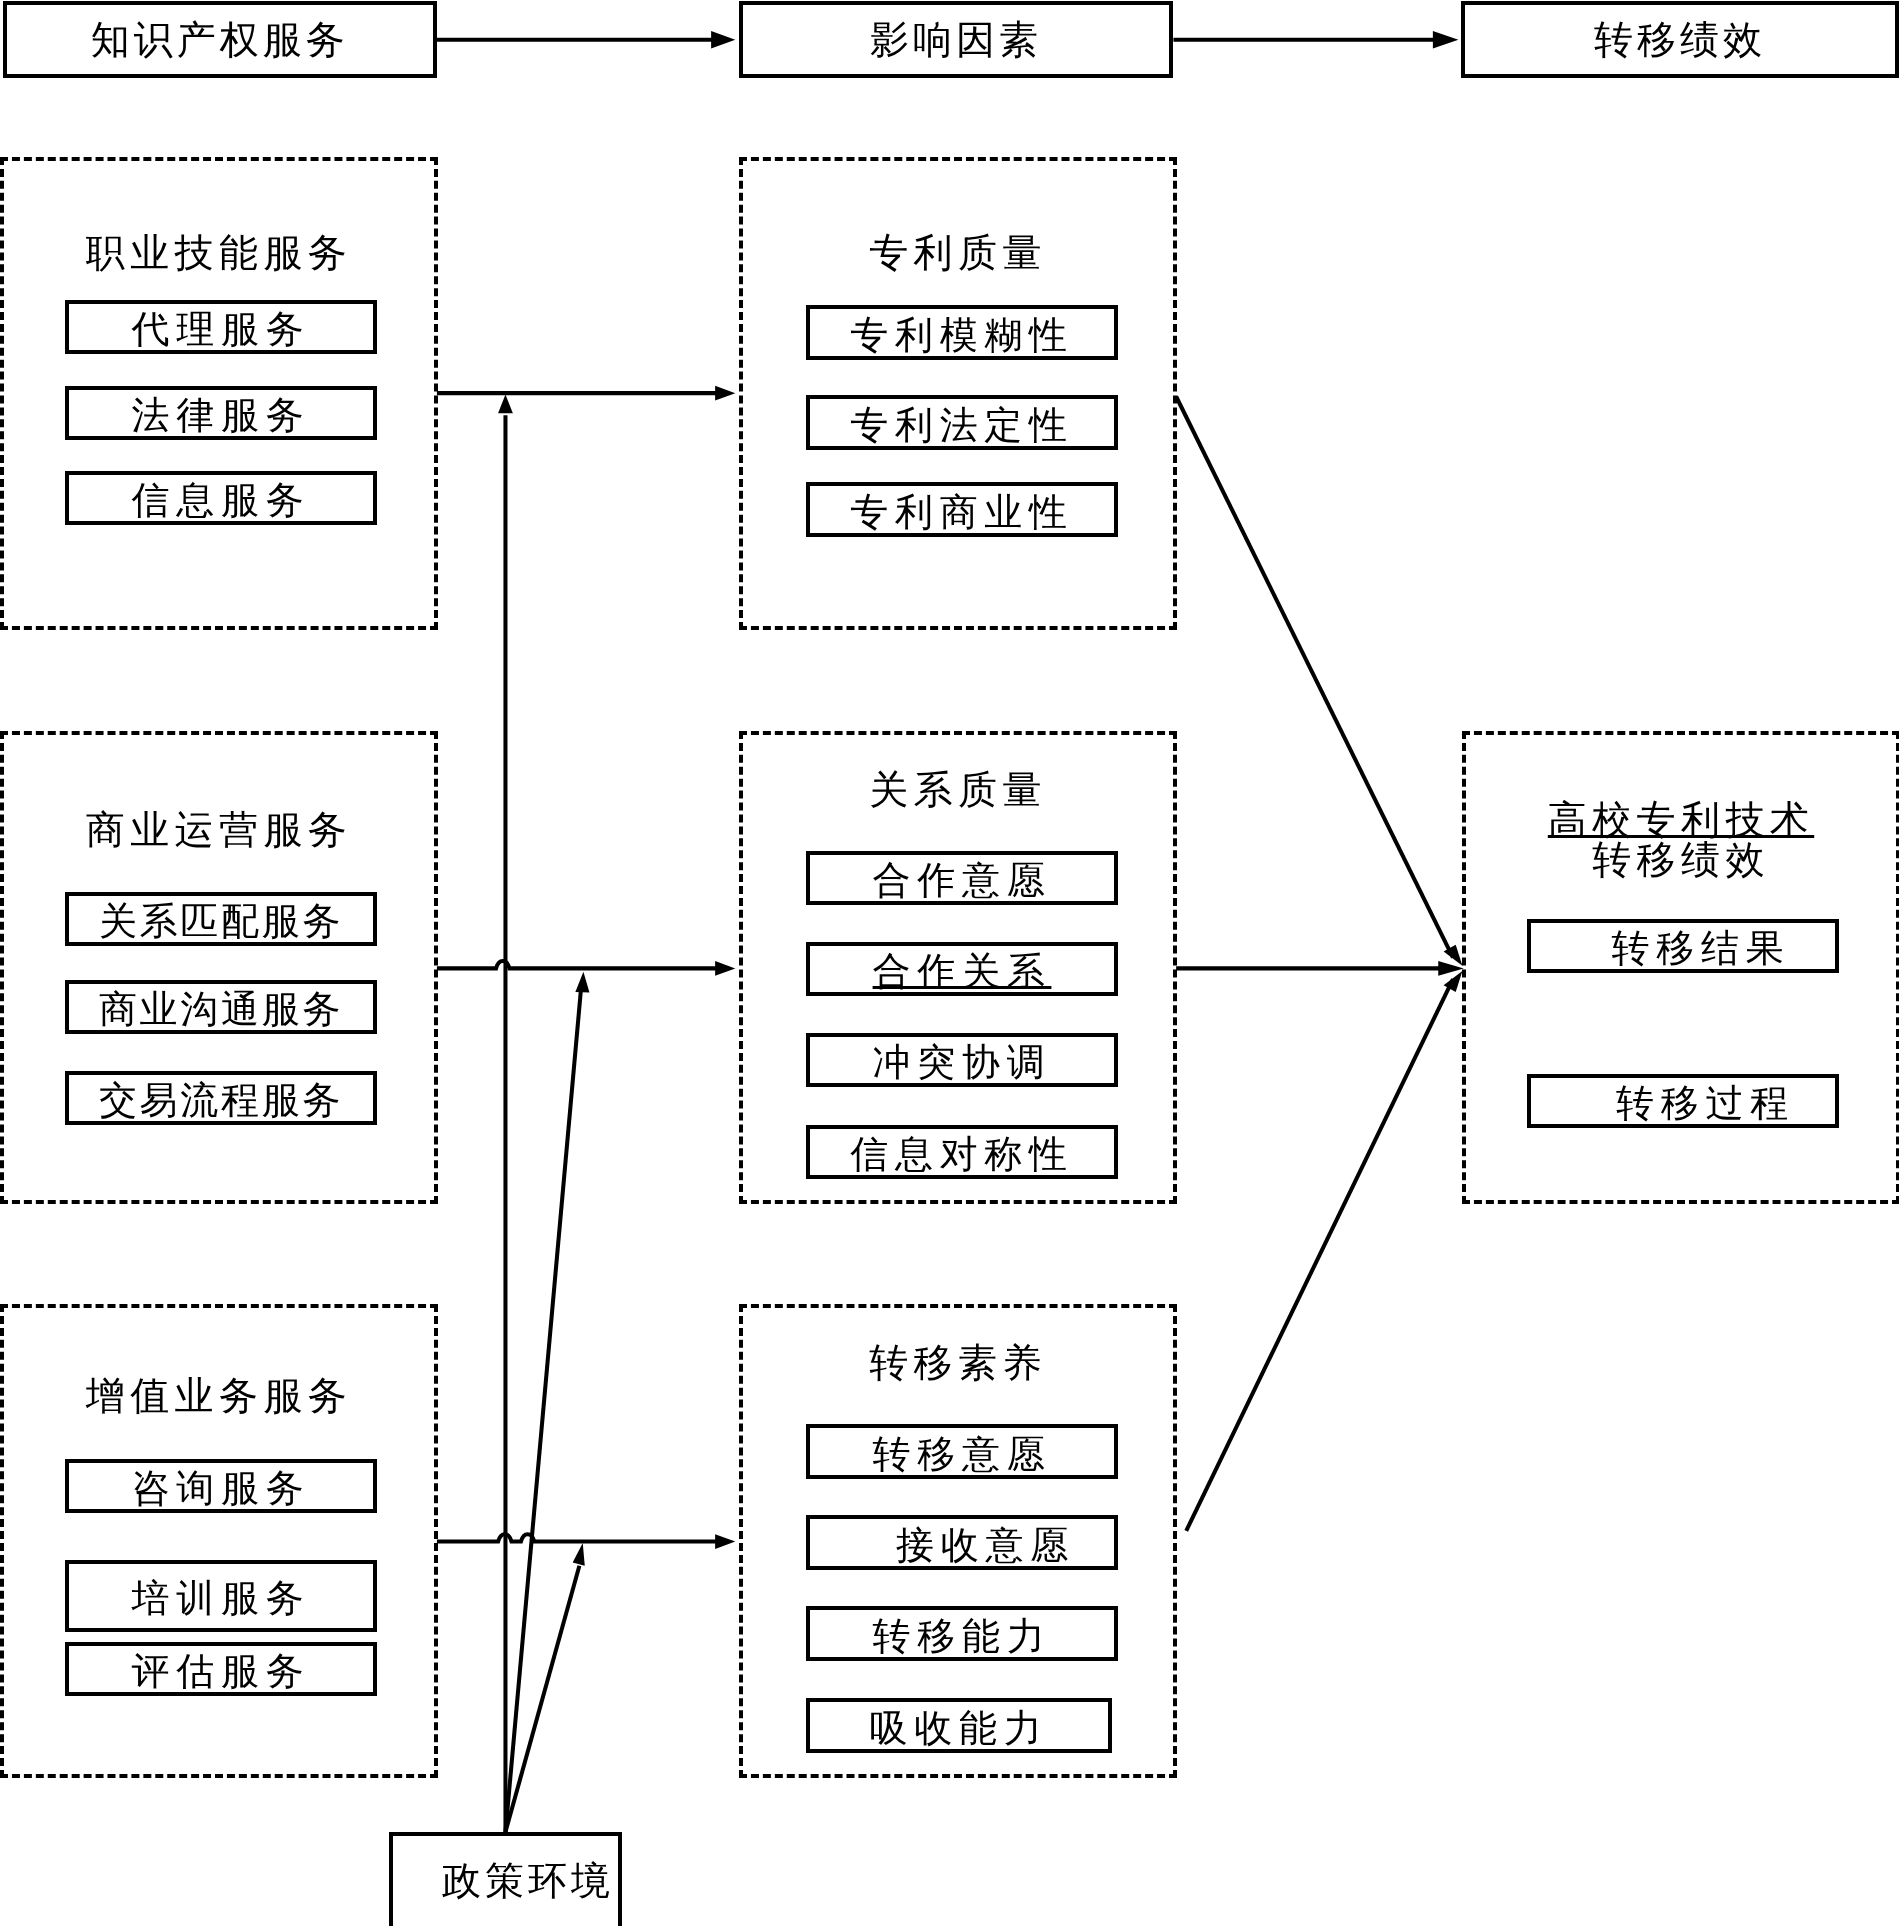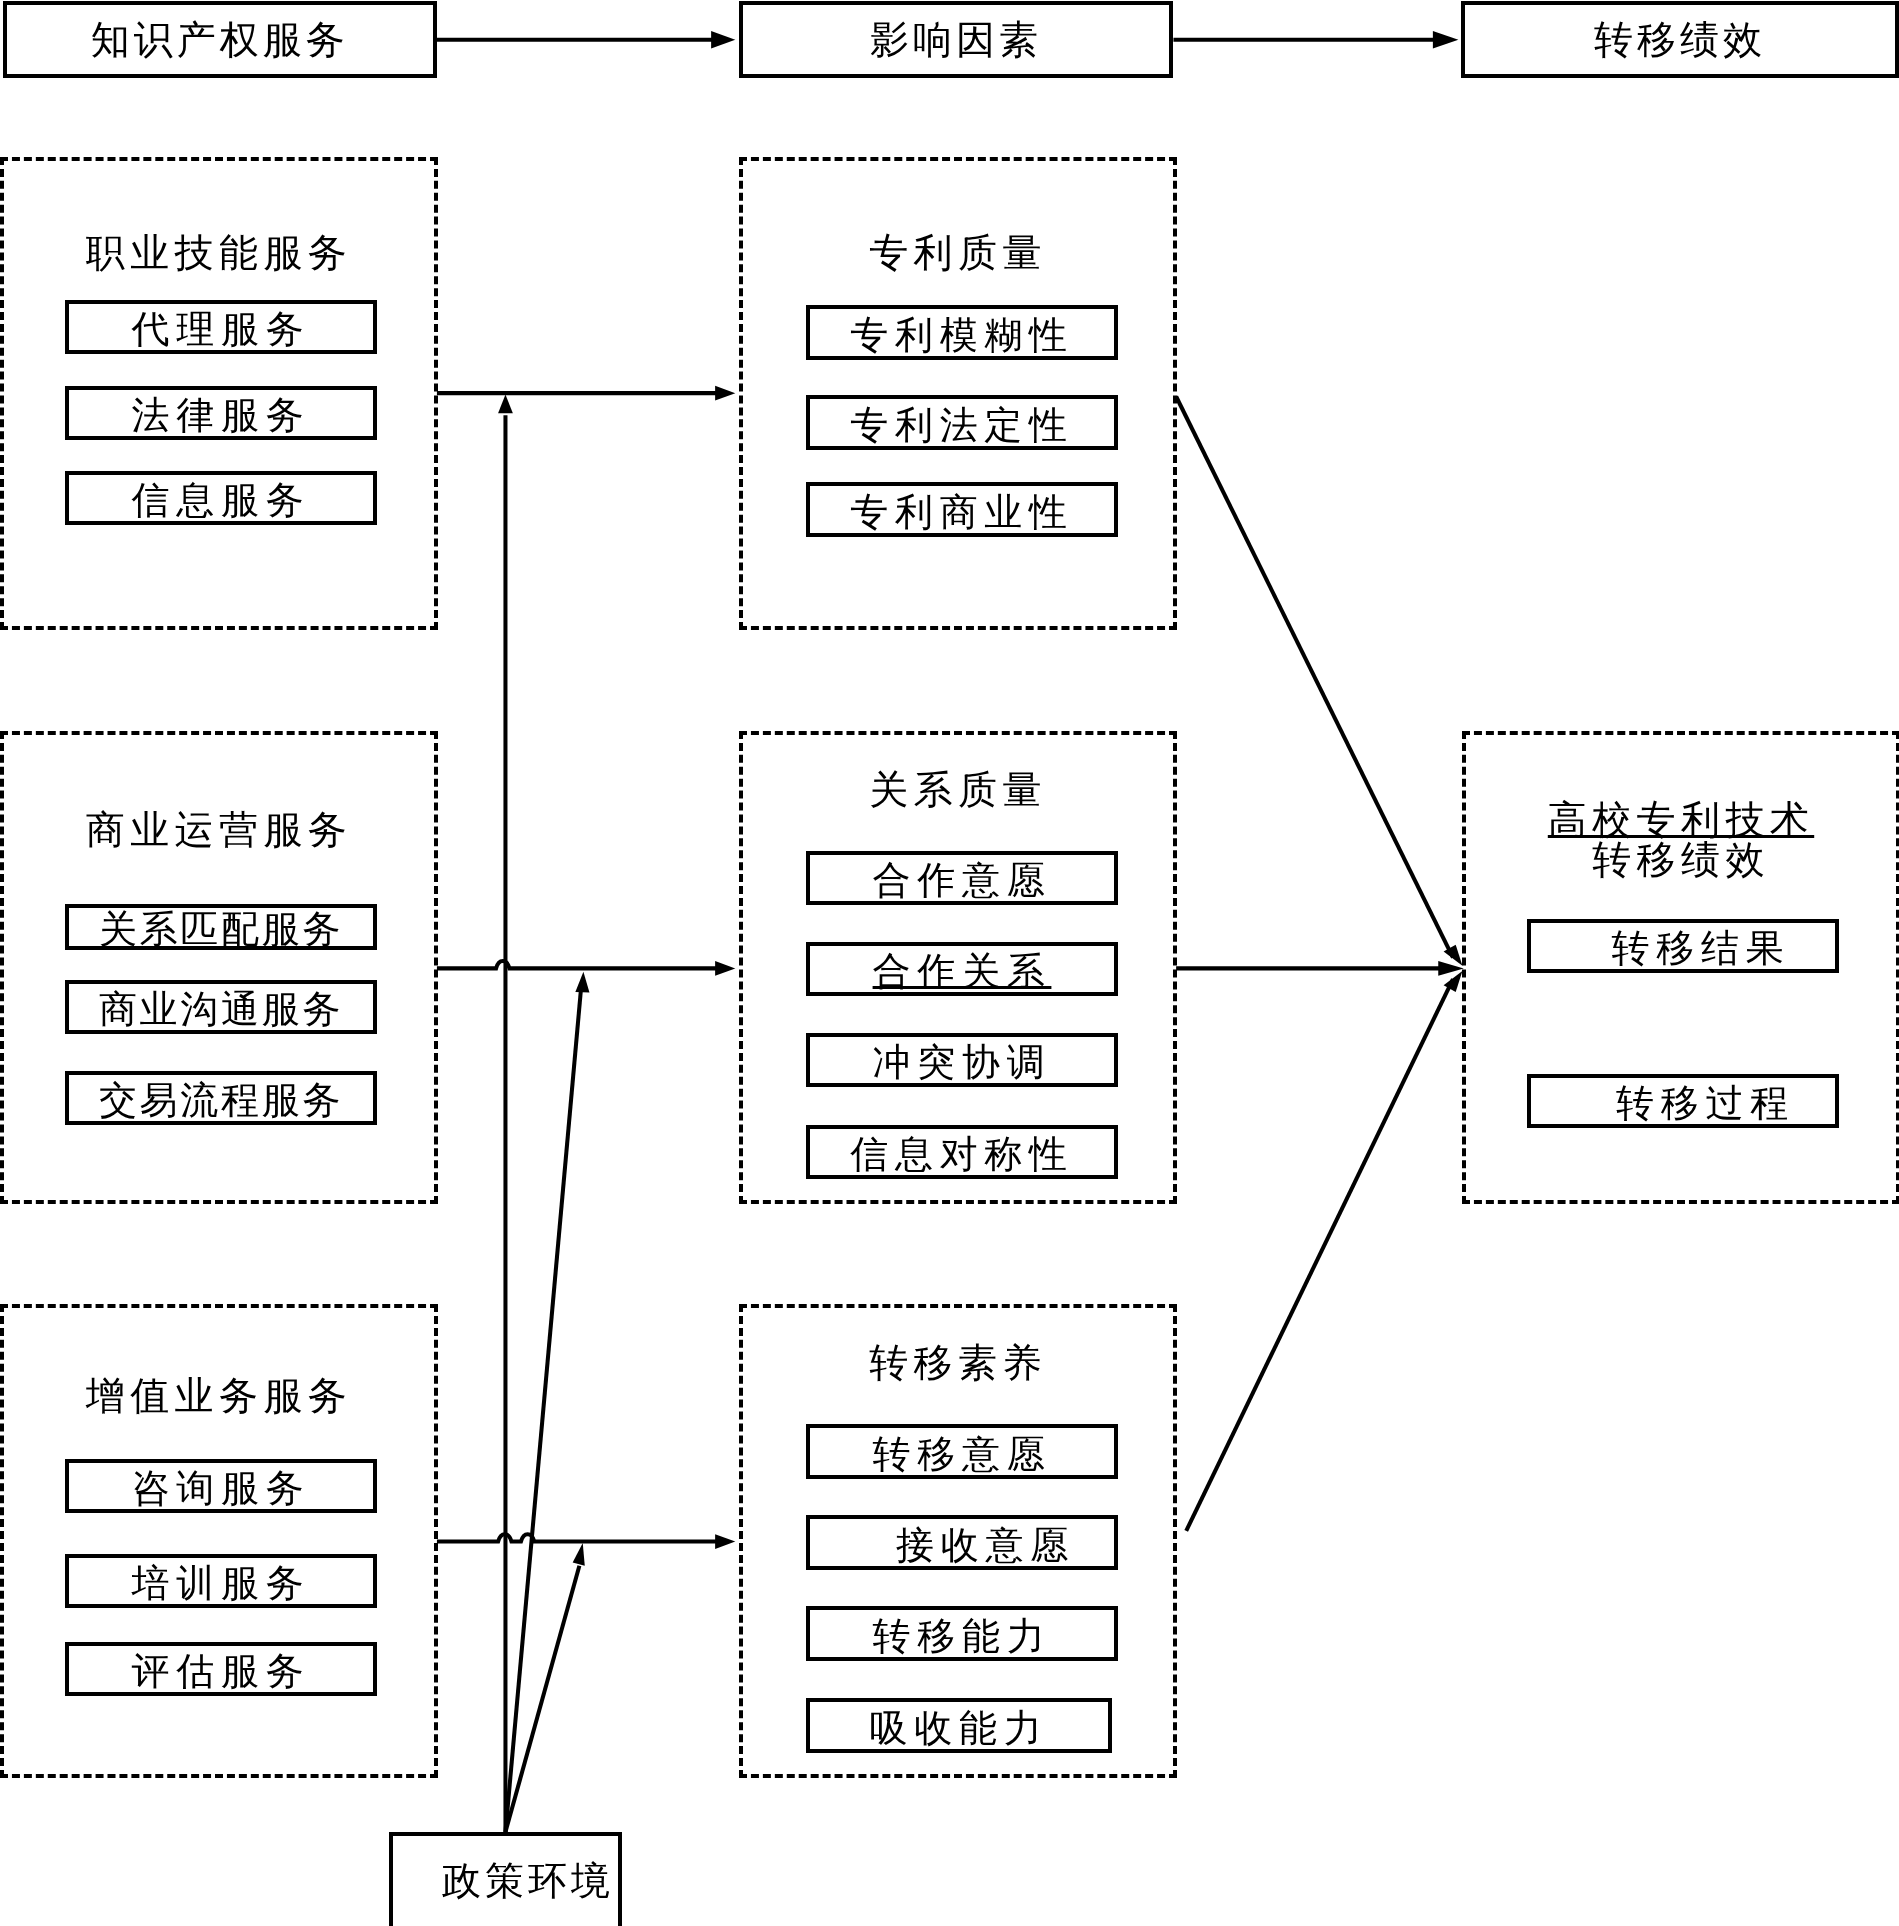--- a/index.html
+++ b/index.html
@@ -70,29 +70,29 @@
 
 <div class="box dashed" style="left:0;top:157px;width:438px;height:473px;">
   <div class="group-title" style="top:71px;">职业技能服务</div>
   <div class="item" style="left:61px;top:139px;width:312px;height:54px;">代理服务</div>
   <div class="item" style="left:61px;top:225px;width:312px;height:54px;">法律服务</div>
   <div class="item" style="left:61px;top:310px;width:312px;height:54px;">信息服务</div>
 </div>
 
 <div class="box dashed" style="left:0;top:731px;width:438px;height:473px;">
   <div class="group-title" style="top:74px;">商业运营服务</div>
-  <div class="item" style="left:61px;top:169px;width:312px;height:46px;letter-spacing:2.7px;">关系匹配服务</div>
+  <div class="item" style="left:61px;top:157px;width:312px;height:54px;letter-spacing:2.7px;">关系匹配服务</div>
   <div class="item" style="left:61px;top:245px;width:312px;height:54px;letter-spacing:2.7px;">商业沟通服务</div>
   <div class="item" style="left:61px;top:336px;width:312px;height:54px;letter-spacing:2.7px;">交易流程服务</div>
 </div>
 
 <div class="box dashed" style="left:0;top:1304px;width:438px;height:474px;">
   <div class="group-title" style="top:67px;">增值业务服务</div>
   <div class="item" style="left:61px;top:151px;width:312px;height:54px;">咨询服务</div>
-  <div class="item" style="left:61px;top:246px;width:312px;height:54px;">培训服务</div>
+  <div class="item" style="left:61px;top:252px;width:312px;height:72px;">培训服务</div>
   <div class="item" style="left:61px;top:334px;width:312px;height:54px;">评估服务</div>
 </div>
 
 <div class="box dashed" style="left:739px;top:157px;width:438px;height:473px;">
   <div class="group-title" style="top:71px;">专利质量</div>
   <div class="item" style="left:63px;top:144px;width:312px;height:55px;">专利模糊性</div>
   <div class="item" style="left:63px;top:234px;width:312px;height:55px;">专利法定性</div>
   <div class="item" style="left:63px;top:321px;width:312px;height:55px;">专利商业性</div>
 </div>
 

